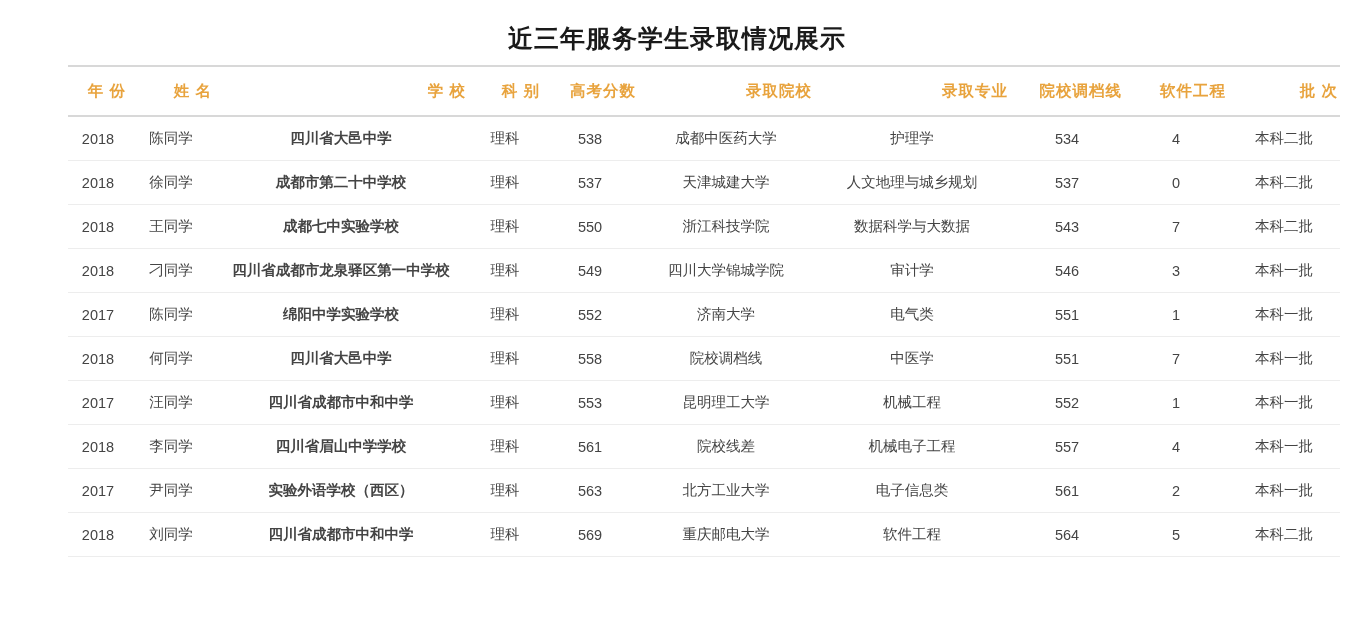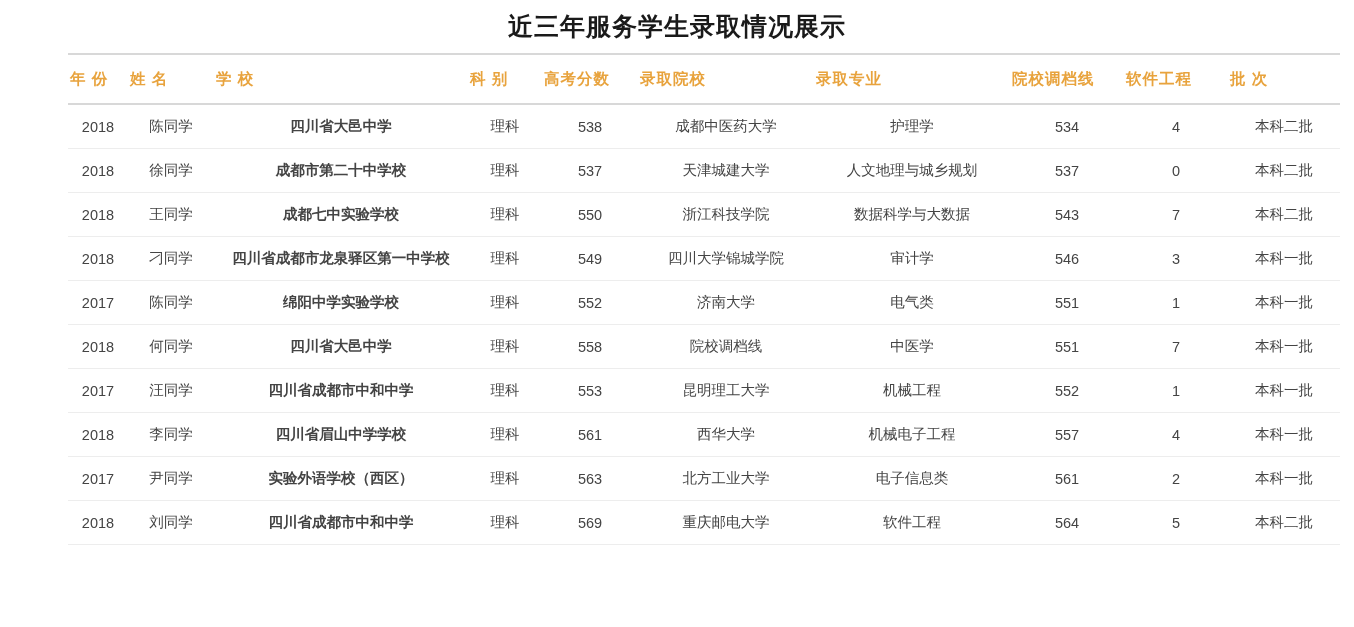--- a/index.html
+++ b/index.html
@@ -13,40 +13,40 @@
     font-family: "Liberation Sans", "DejaVu Sans", sans-serif;
     color: #333333;
     overflow: hidden;
   }
   .page-title {
     text-align: center;
     font-size: 25px;
     font-weight: bold;
     color: #1a1a1a;
     letter-spacing: 1px;
-    padding-top: 10px;
+    padding-top: 22px;
     padding-bottom: 10px;
   }
   .table-wrap {
     padding: 0 68px;
     box-sizing: border-box;
   }
   table.record-table {
     width: 100%;
     border-collapse: collapse;
     table-layout: fixed;
   }
   table.record-table thead th {
     color: #e8a33d;
     font-size: 15.5px;
     font-weight: bold;
     padding: 14px 2px 13px 2px;
     border-top: 2px solid #d8d8d8;
     border-bottom: 2px solid #d8d8d8;
-    text-align: left;
+    text-align: right;
     white-space: nowrap;
     letter-spacing: 1px;
   }
   table.record-table tbody td {
     font-size: 14.5px;
     color: #444444;
     text-align: center;
     padding: 12px 2px;
     border-bottom: 1px solid #ededed;
     white-space: nowrap;
@@ -173,21 +173,21 @@
           <td class="col-line">552</td>
           <td class="col-diff">1</td>
           <td class="col-batch">本科一批</td>
         </tr>
         <tr>
           <td class="col-year">2018</td>
           <td class="col-name">李同学</td>
           <td class="col-school">四川省眉山中学学校</td>
           <td class="col-subject">理科</td>
           <td class="col-score">561</td>
-          <td class="col-univ">西华大学</td>
+          <td class="col-univ">院校线差</td>
           <td class="col-major">机械电子工程</td>
           <td class="col-line">557</td>
           <td class="col-diff">4</td>
           <td class="col-batch">本科一批</td>
         </tr>
         <tr>
           <td class="col-year">2017</td>
           <td class="col-name">尹同学</td>
           <td class="col-school">实验外语学校（西区）</td>
           <td class="col-subject">理科</td>

